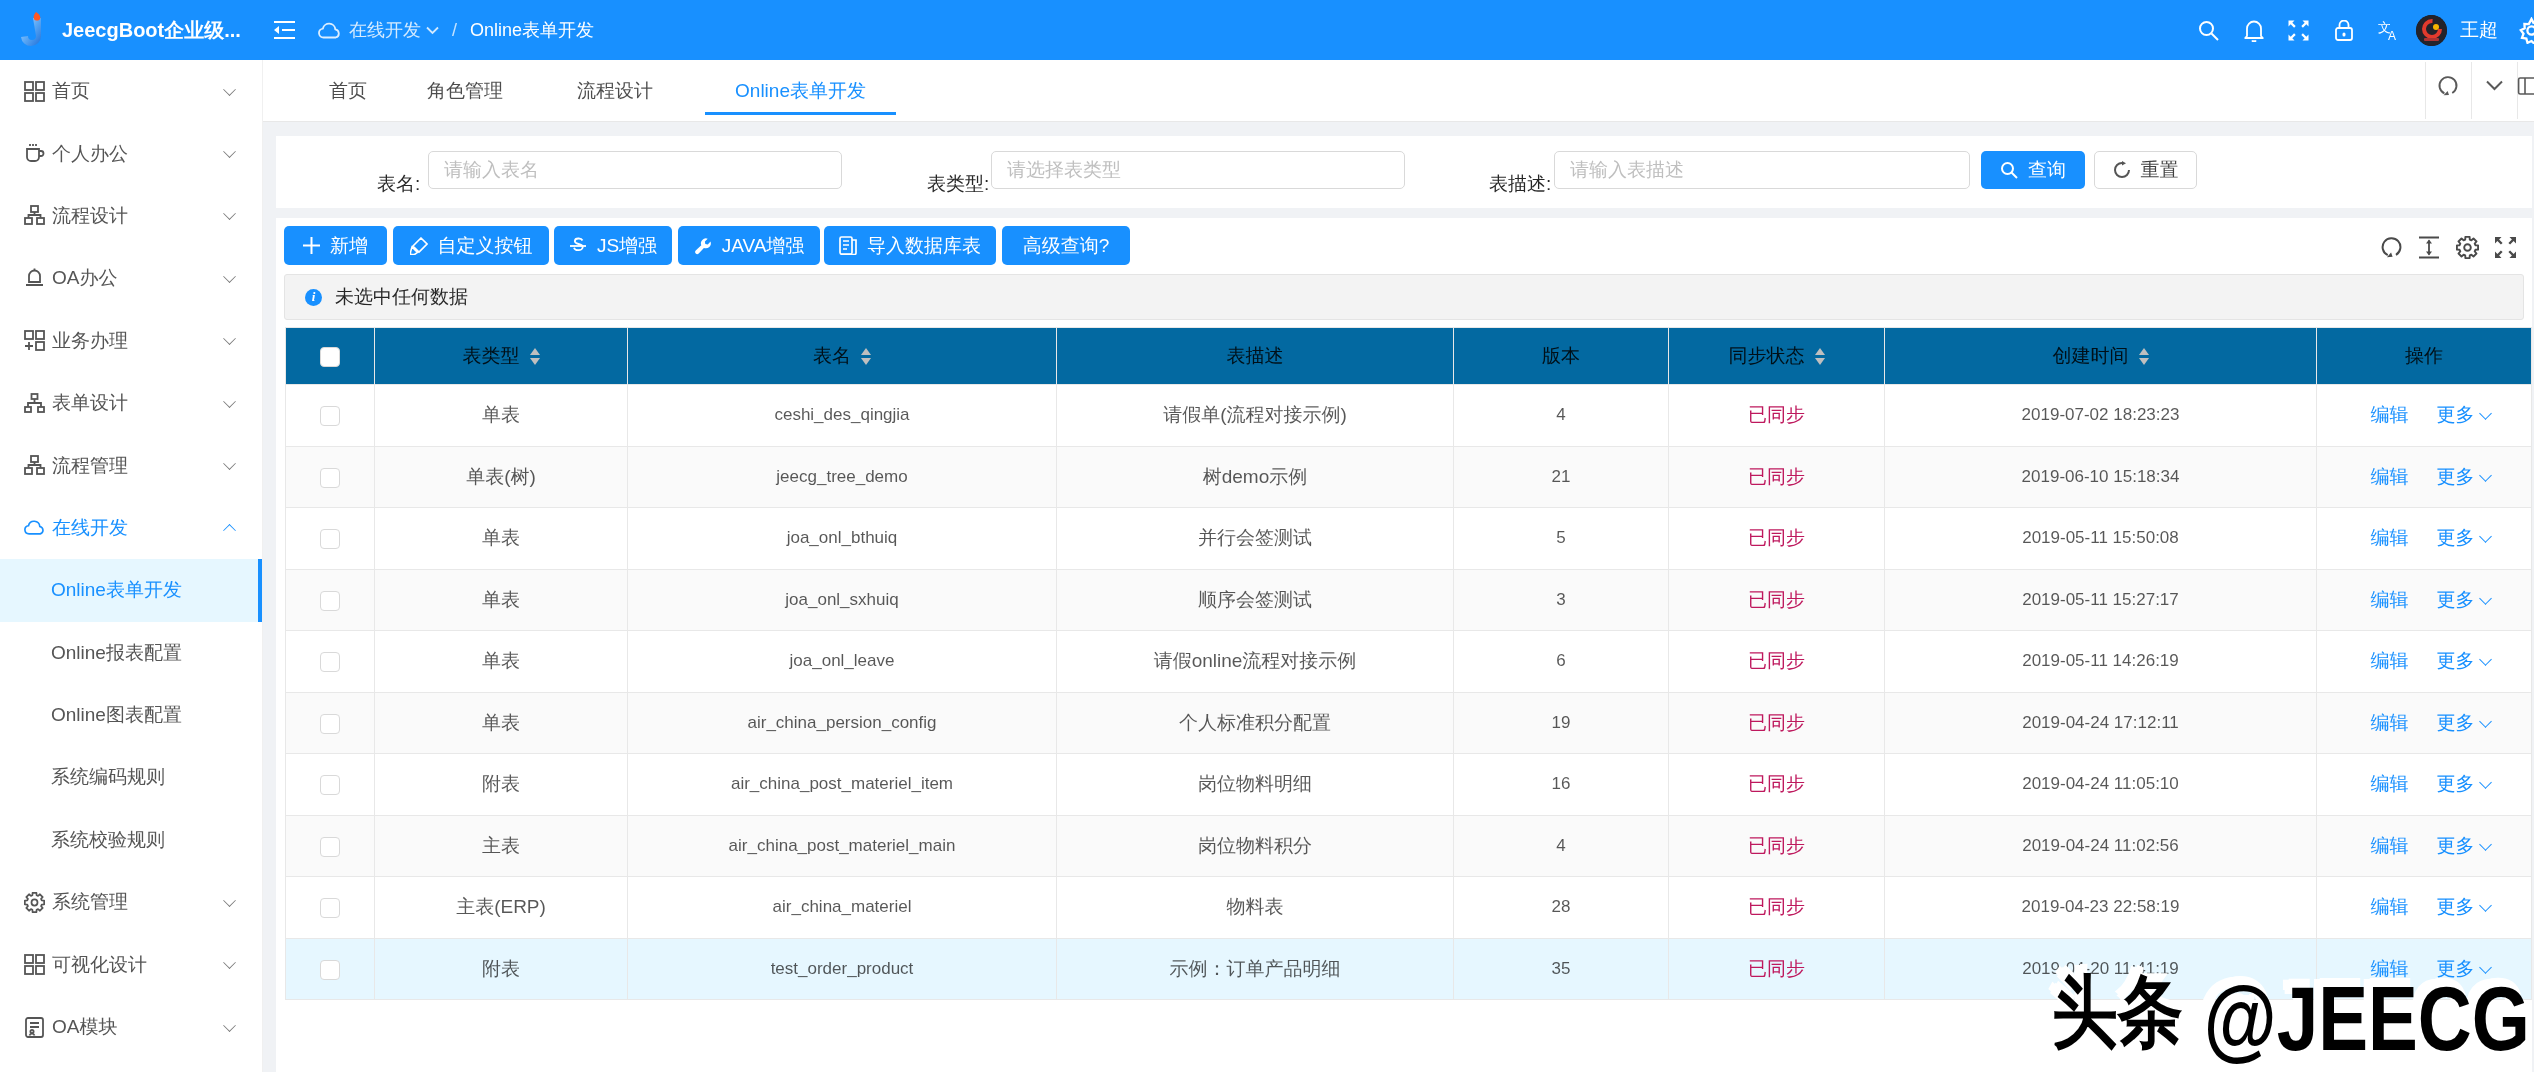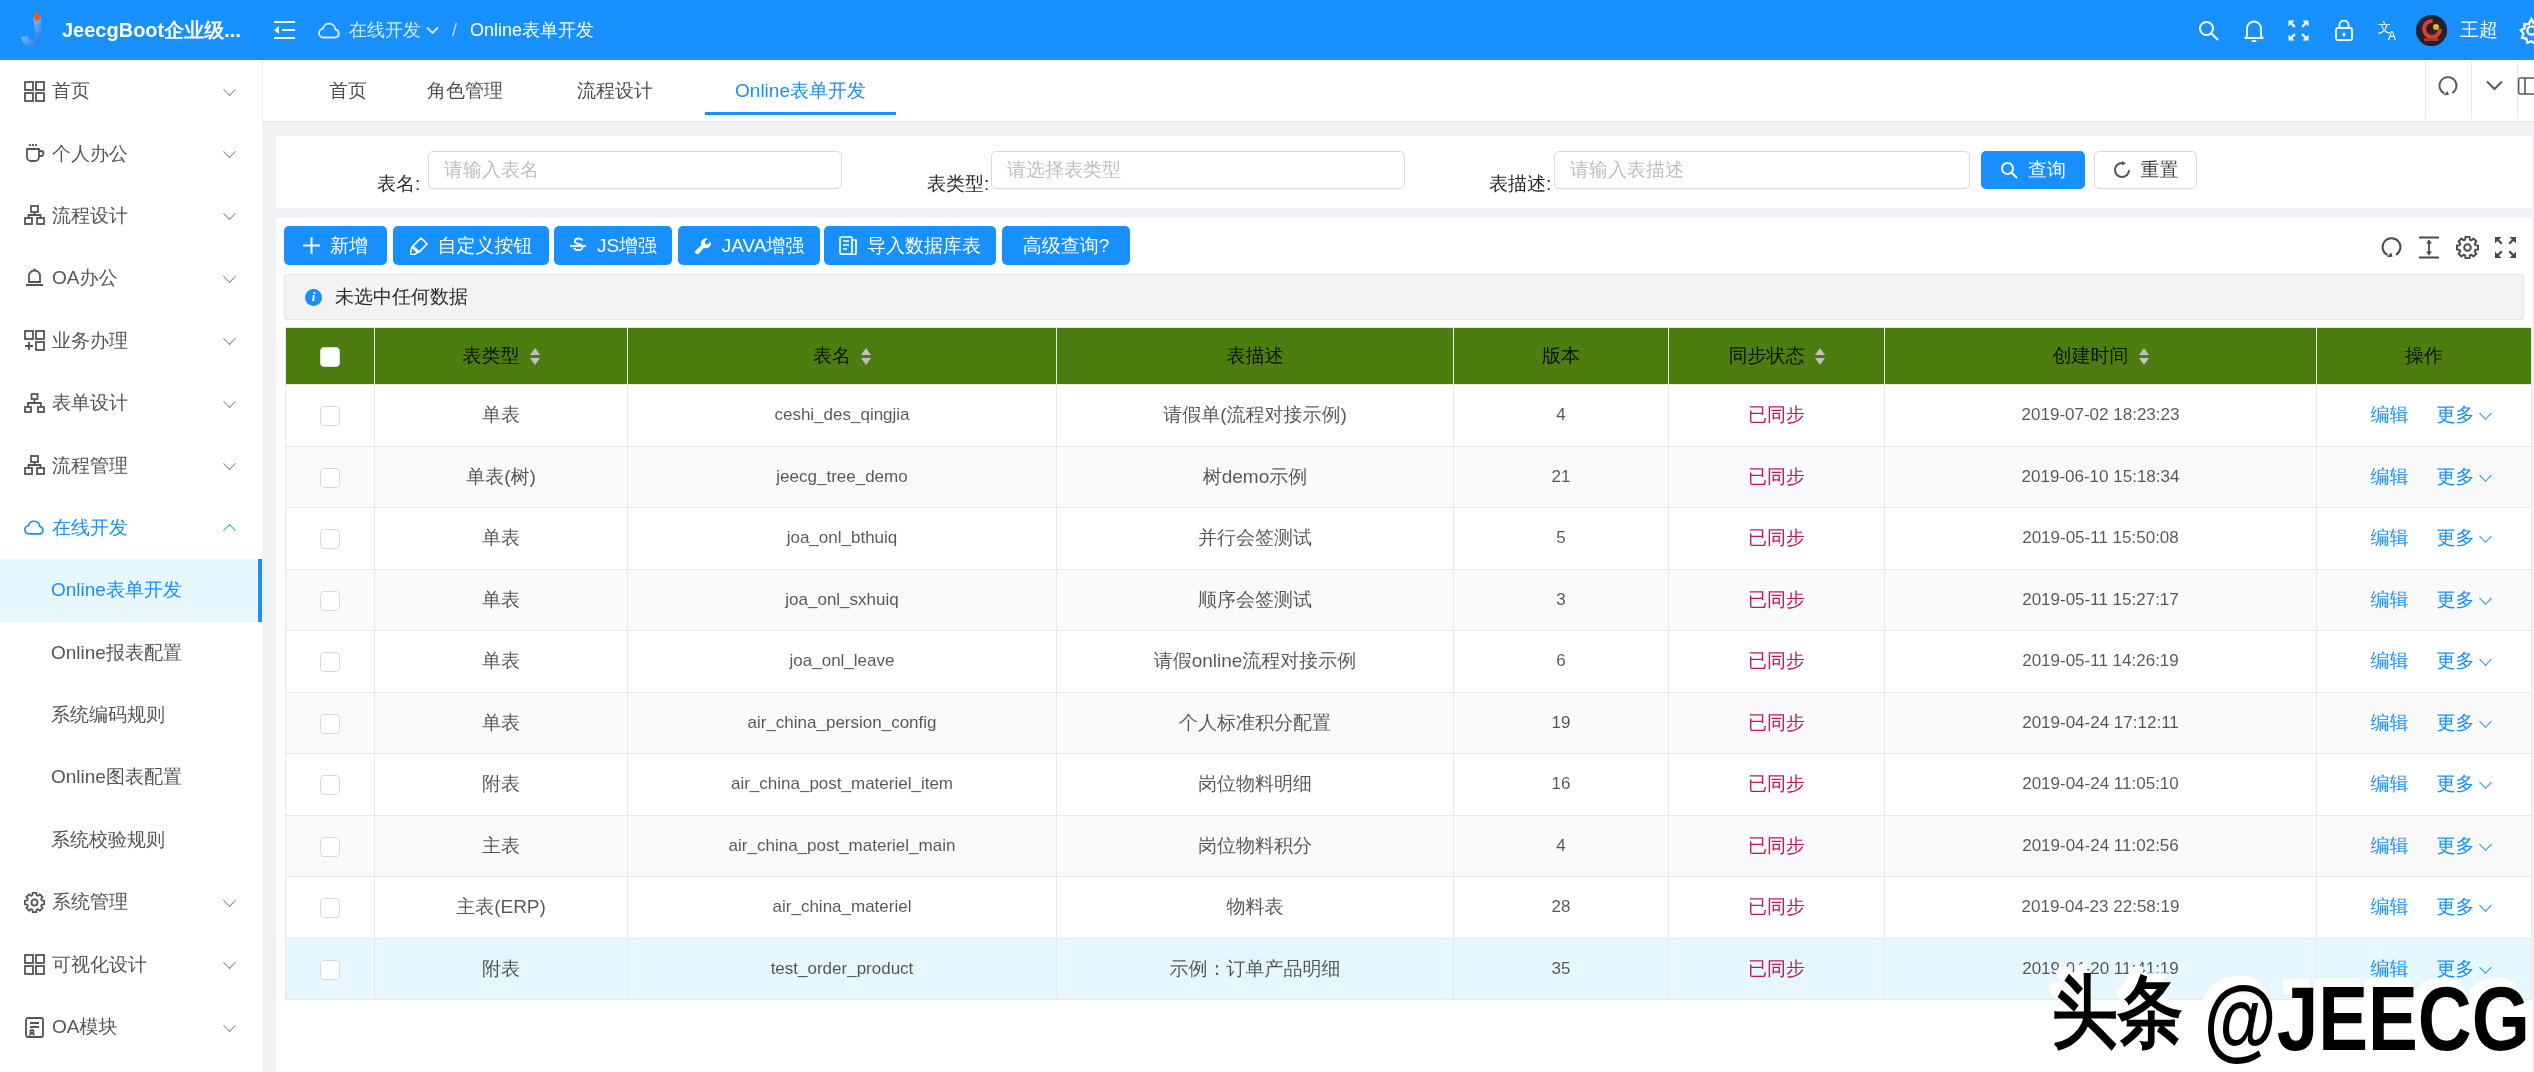--- a/index.html
+++ b/index.html
@@ -61,21 +61,21 @@
 .tbtn { position:absolute; top:8px; height:39px; background:#1890ff; border-radius:5px; color:#fff; font-size:19px; display:flex; align-items:center; justify-content:center; }
 .tbtn svg { margin-right:10px; }
 .tico { position:absolute; top:18px; color:#4a4a4a; }
 #alert { position:absolute; left:8px; top:56px; width:2240px; height:46px; background:#f3f3f3; border:1px solid #e4e4e4; border-radius:3px; display:flex; align-items:center; }
 #alert .ai { width:17px; height:17px; border-radius:50%; background:#1890ff; color:#fff; margin-left:20px; font-size:13px; font-weight:bold; display:flex; align-items:center; justify-content:center; font-family:"Liberation Serif",serif; font-style:italic; }
 #alert .at { margin-left:13px; font-size:19px; color:rgba(0,0,0,0.85); }
 
 
 #tbl { position:absolute; left:9px; top:109px; border-collapse:collapse; table-layout:fixed; }
 #tbl th, #tbl td { border:1px solid #e8e8e8; padding:0; text-align:center; overflow:hidden; white-space:nowrap; }
-#tbl th { height:57px; background:#4d7c0f; color:rgba(0,0,0,0.85); font-size:19px; font-weight:normal; }
+#tbl th { height:57px; background:#0369a1; color:rgba(0,0,0,0.85); font-size:19px; font-weight:normal; }
 #tbl td { height:61.5px; color:rgba(0,0,0,0.66); font-size:19px; }
 #tbl td.lat { font-size:17px; }
 #tbl tr.ev td { background:#fafafa; }
 #tbl tr.hl td { background:#e6f7ff; }
 #tbl td.grn { color:#be185d;margin-left:38px; }
 .lnk { color:#1890ff;margin-left:12px; }
 .cb { display:inline-block; width:20px; height:20px; border:1px solid #d9d9d9; border-radius:4px; background:#fff; vertical-align:middle; }
 .sorter { display:inline-block; vertical-align:middle; margin-left:10px; }
 .sorter .s-up { width:0; height:0; border-left:5.5px solid transparent; border-right:5.5px solid transparent; border-bottom:7px solid #bfbfbf; margin-bottom:3px; }
 .sorter .s-dn { width:0; height:0; border-left:5.5px solid transparent; border-right:5.5px solid transparent; border-top:7px solid #bfbfbf; }
@@ -261,24 +261,24 @@
         <span class="tx">在线开发</span>
         <span class="ar"></span>
       </div>
   <div class="smi sel">
         <span class="tx">Online表单开发</span>
       </div>
   <div class="smi">
         <span class="tx">Online报表配置</span>
       </div>
   <div class="smi">
+        <span class="tx">Online图表配置</span>
+      </div>
+  <div class="smi">
         <span class="tx">系统编码规则</span>
-      </div>
-  <div class="smi">
-        <span class="tx">Online图表配置</span>
       </div>
   <div class="smi">
         <span class="tx">系统校验规则</span>
       </div>
   <div class="mi">
         <span class="ic">
           <svg width="21" height="21" viewBox="0 0 23 23" fill="none" class="mic" stroke-width="1.9" stroke-linejoin="round">
             <path d="M19.4 9.2 L22.1 9.4 L22.1 13.6 L19.4 13.8 L18.7 15.4 L20.5 17.5 L17.5 20.5 L15.4 18.7 L13.8 19.4 L13.6 22.1 L9.4 22.1 L9.2 19.4 L7.6 18.7 L5.5 20.5 L2.5 17.5 L4.3 15.4 L3.6 13.8 L0.9 13.6 L0.9 9.4 L3.6 9.2 L4.3 7.6 L2.5 5.5 L5.5 2.5 L7.6 4.3 L9.2 3.6 L9.4 0.9 L13.6 0.9 L13.8 3.6 L15.4 4.3 L17.5 2.5 L20.5 5.5 L18.7 7.6 Z"></path>
             <circle cx="11.5" cy="11.5" r="3.3"></circle>
           </svg>

